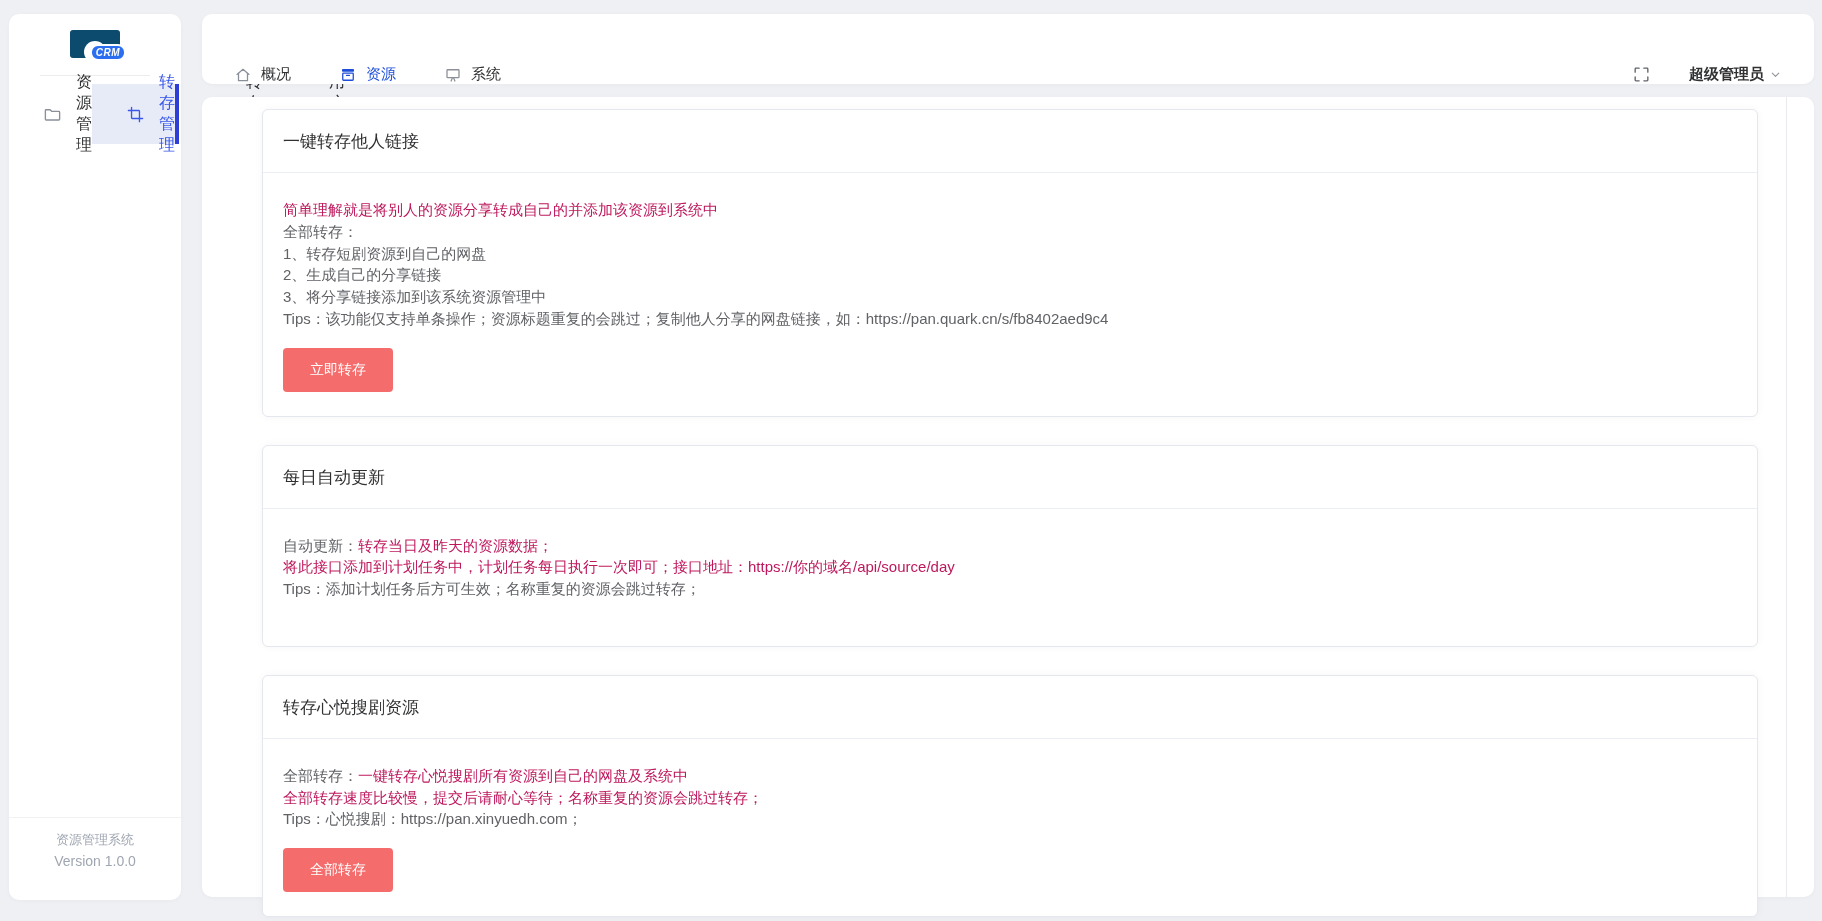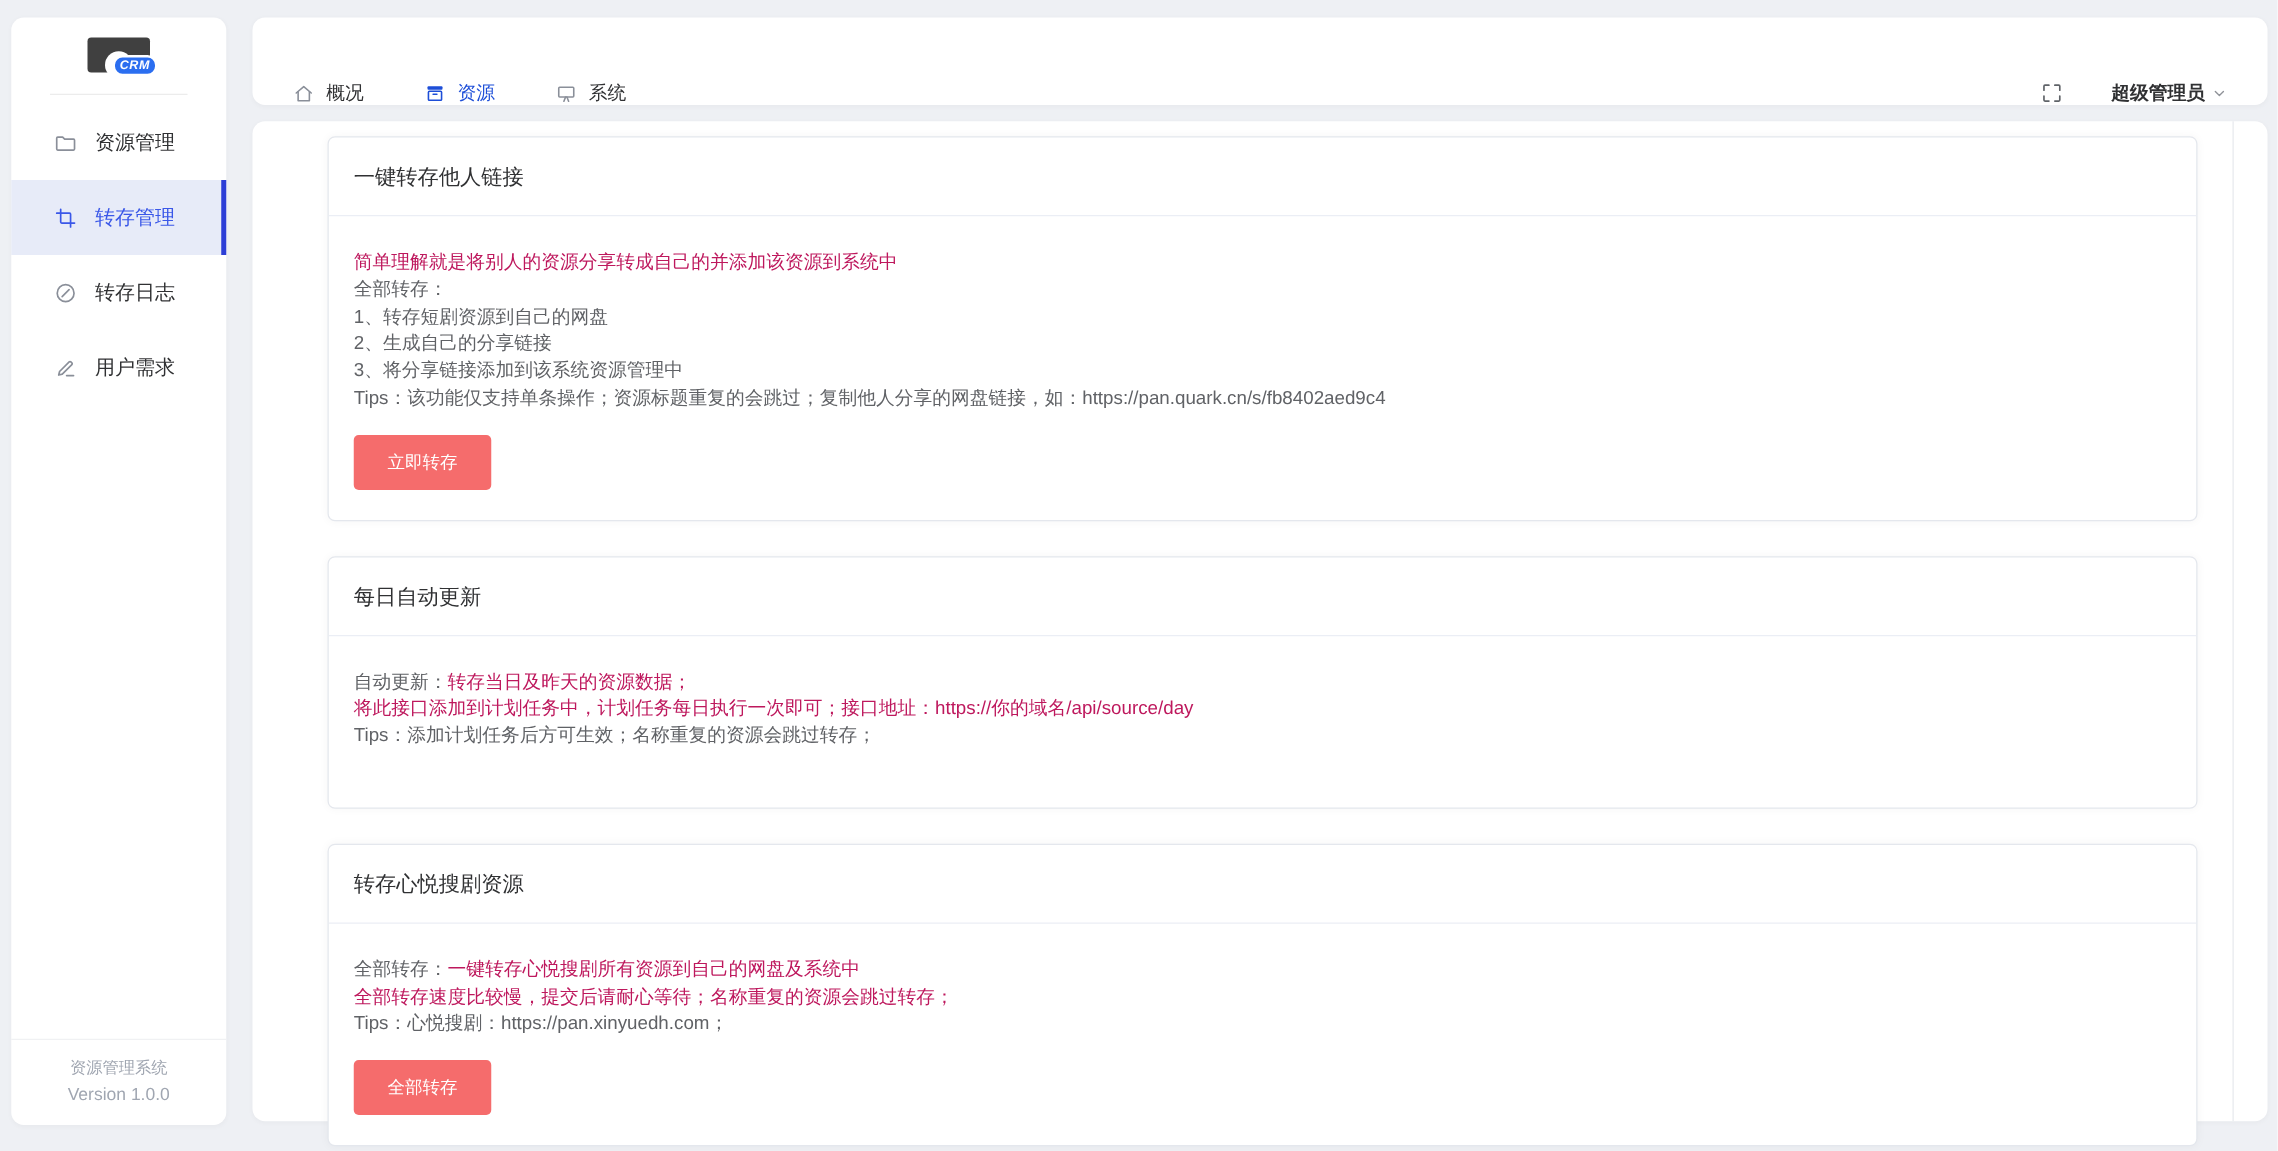--- a/index.html
+++ b/index.html
@@ -14,49 +14,49 @@
   svg { display:block; }
 
   
   .sidebar {
     position:absolute; left:9px; top:14px; width:172px; height:886px;
     background:#fff; border-radius:10px;
     box-shadow:0 1px 4px rgba(0,0,0,.03);
   }
   .logo-wrap { padding-top:16px; display:flex; justify-content:center; }
   .logo-shape {
-    width:50px; height:28px; background:#404040; border-radius:3px; position:relative;
+    width:50px; height:28px; background:#0c4a6e; border-radius:3px; position:relative;
   }
   .logo-play {
     position:absolute; left:14px; top:11px; width:22px; height:22px;
     background:#fff; border-radius:50%;
   }
   .logo-play::after {
     content:""; position:absolute; left:8px; top:6px;
     border-left:8px solid #2b6ef0; border-top:5px solid transparent; border-bottom:5px solid transparent;
   }
   .logo-crm {
     position:absolute; right:-6px; bottom:-3px; background:#2b6ef0;
     border:2px solid #fff; border-radius:8px; font-size:10px; line-height:11px;
     font-style:italic; font-weight:bold; color:#fff; padding:1px 4px; letter-spacing:.5px;
   }
   .logo-divider { width:110px; height:1px; background:#ececec; margin:17px auto 8px; }
-  .menu { display:flex; flex-direction:column; }
+  .menu { display:flex; flex-direction:row;align-items:center; }
   .menu-item {
     height:60px; display:flex; align-items:center; gap:14px;
     padding-left:34px; cursor:pointer; font-size:16px; color:#303133;
   }
   .menu-item .mi-icon { color:#8a8f99; display:flex; }
   .menu-item.active {
     background:#e7ebf8; color:#3a57e8; border-right:4px solid #2c3ed6;
   }
   .menu-item.active .mi-icon { color:#3a57e8; }
   .sidebar-footer {
     position:absolute; left:0; right:0; bottom:0; text-align:center;
-    border-top:1px solid #f0f1f3; padding:13px 0 17px; color:#a0a6b1;
+    border-top:1px solid #f0f1f3; padding:13px 0 31px; color:#a0a6b1;
   }
   .sf-name { font-size:13px; margin-bottom:4px; }
   .sf-ver  { font-size:14px; }
 
   
   .topbar {
     position:absolute; left:202px; top:14px; width:1612px; height:70px;
     background:#fff; border-radius:10px;
     display:flex; align-items:flex-end; padding:0 32px;
     box-shadow:0 1px 4px rgba(0,0,0,.03);

